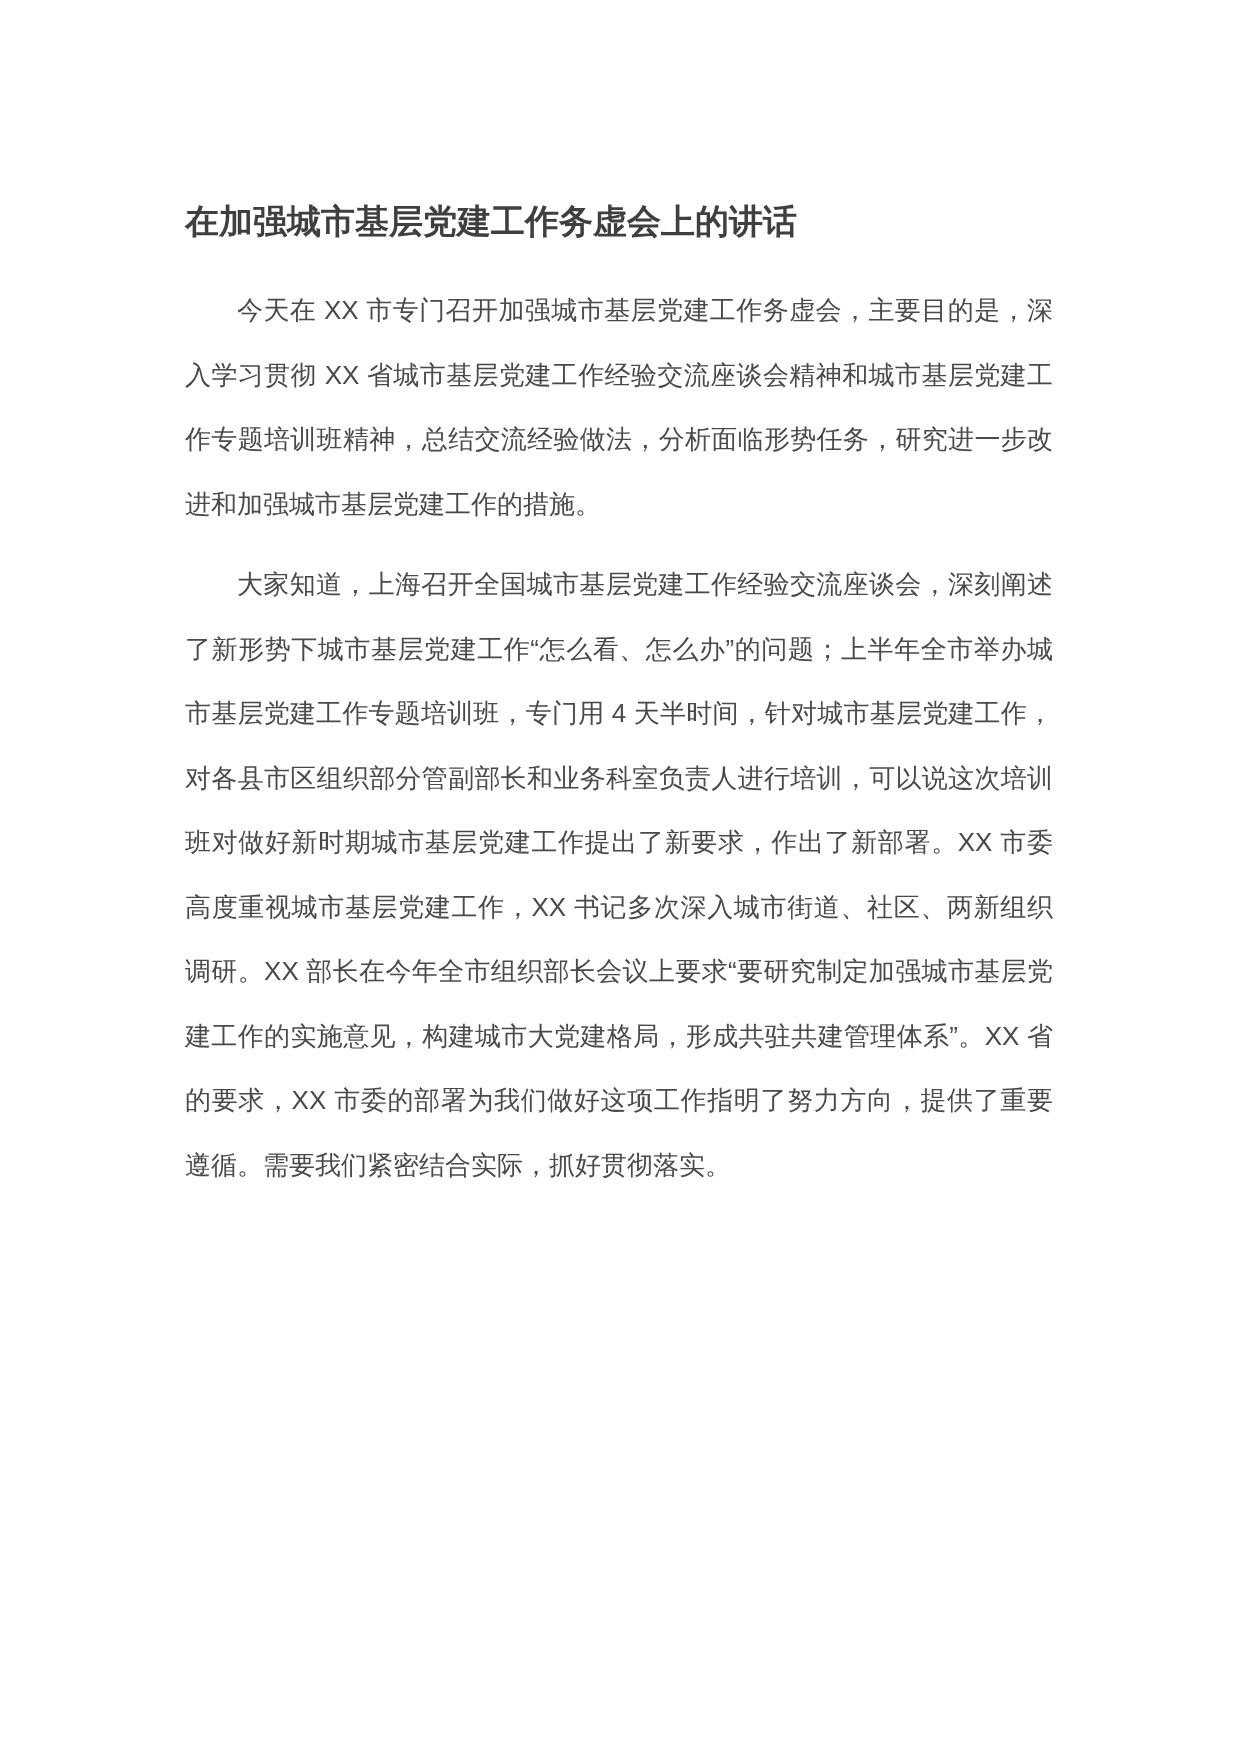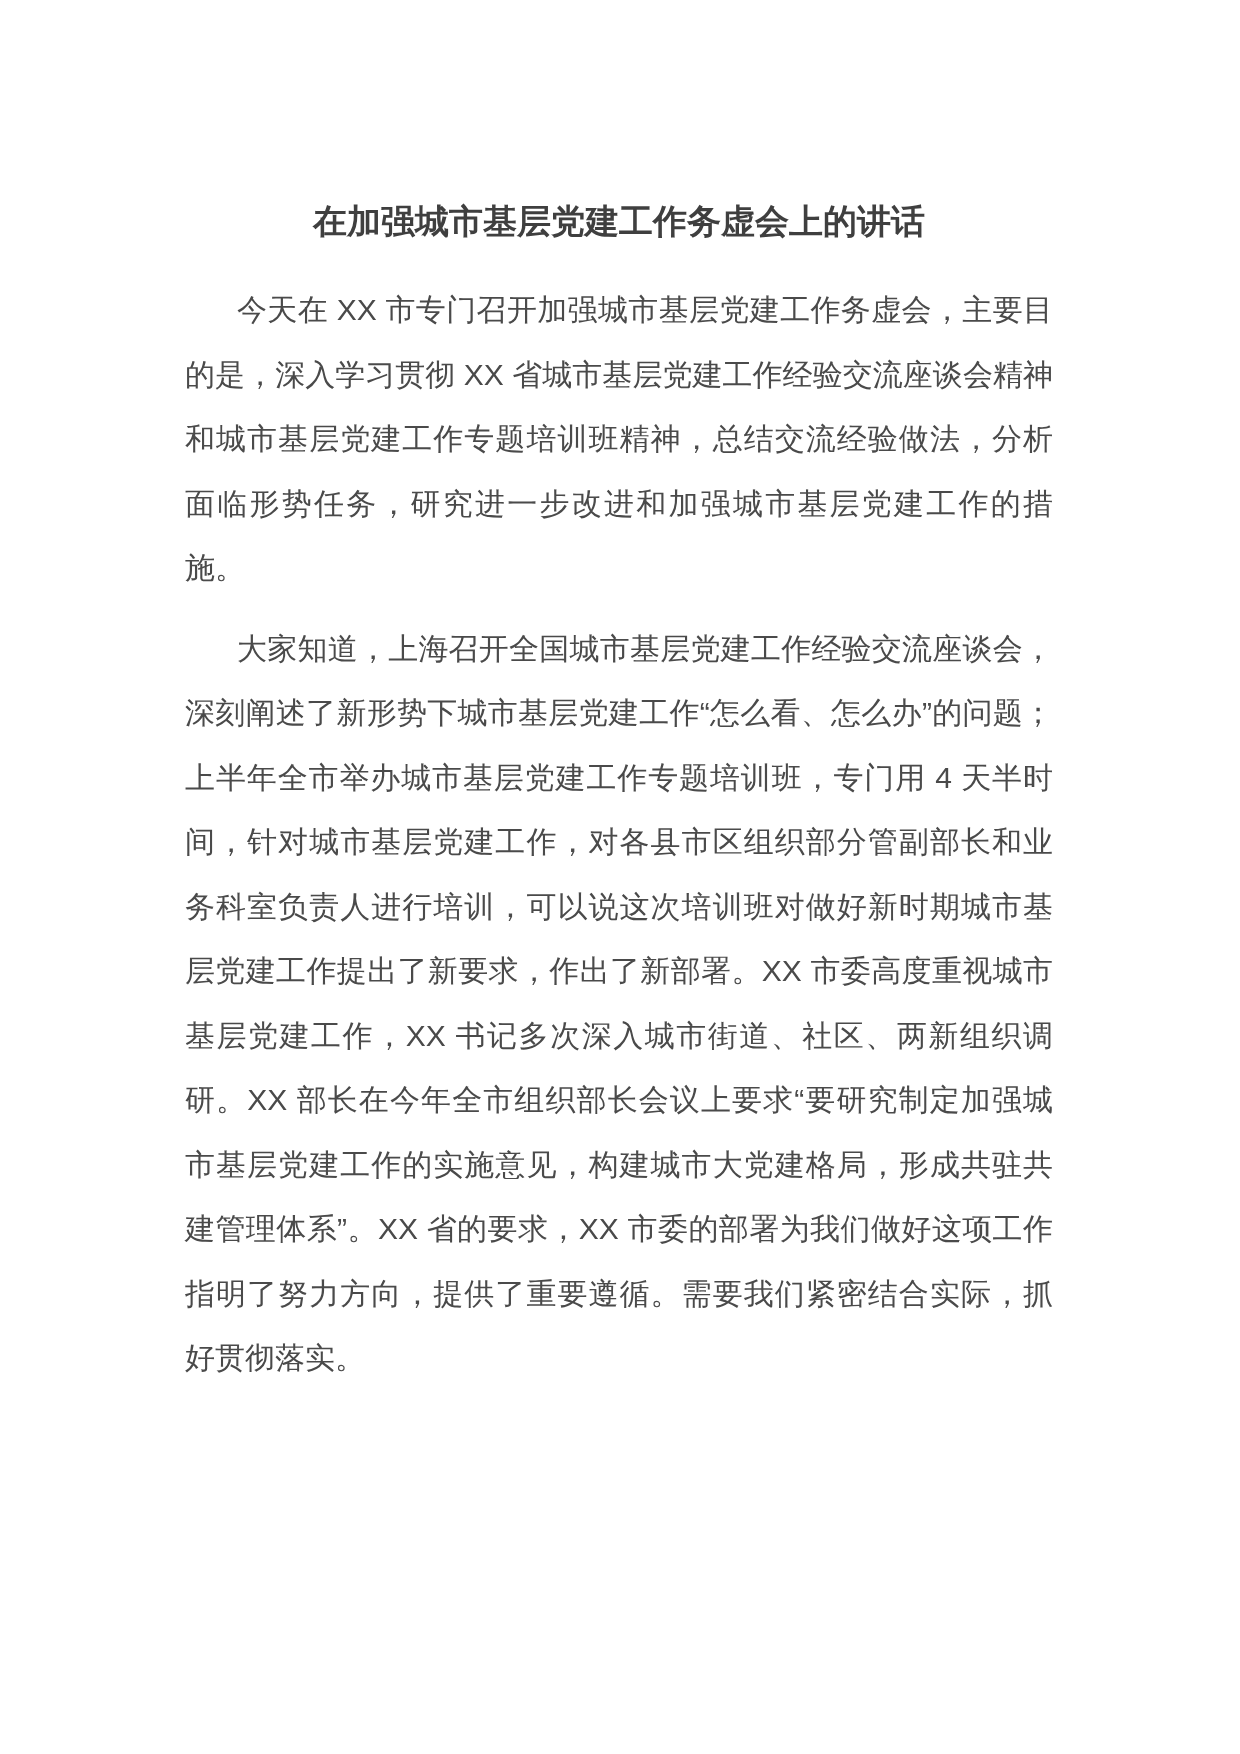--- a/index.html
+++ b/index.html
@@ -17,24 +17,24 @@
     padding: 196px 187px 0 185px;
     overflow: hidden;
     font-family: "Liberation Sans", "DejaVu Sans", sans-serif;
   }
   .doc-title {
     font-size: 34px;
     font-weight: bold;
     line-height: 50px;
     color: #3f3f3f;
     margin: 0 0 32px 0;
-    text-align: center;
+    text-align: left;
   }
   .para {
-    font-size: 30px;
+    font-size: 26px;
     line-height: 64.5px;
     color: #4a4a4a;
     text-align: justify;
     text-indent: 52px;
     margin: 0 0 16px 0;
     word-break: break-all;
   }
   .para .bold {
     font-weight: bold;
   }

